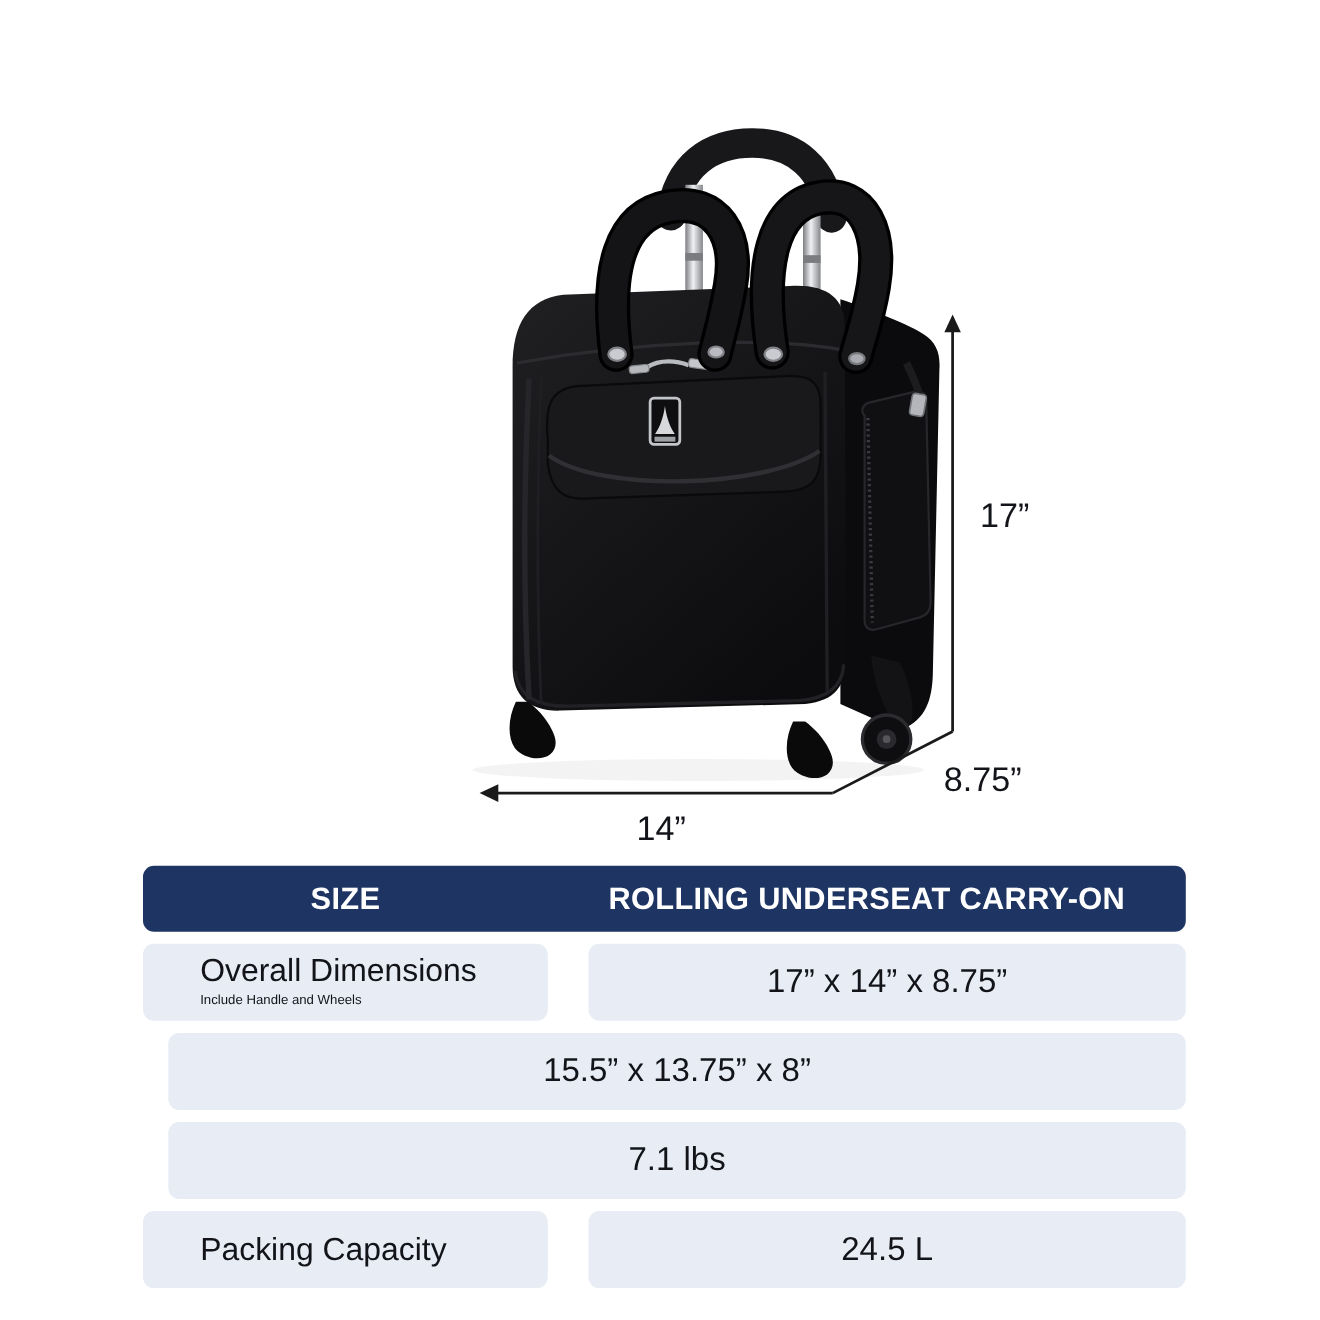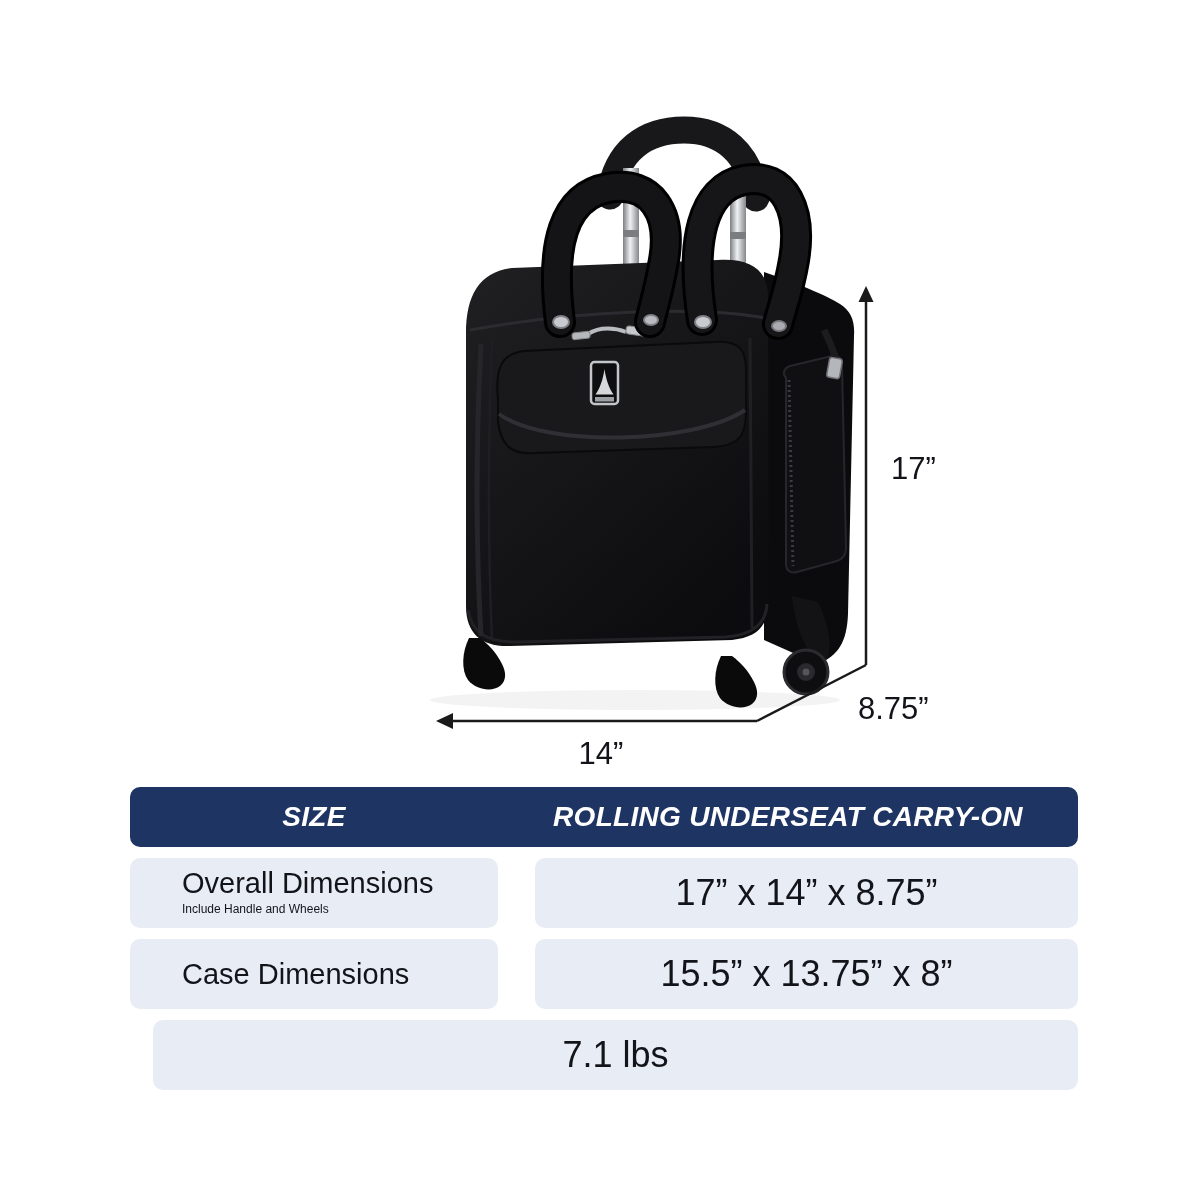--- a/index.html
+++ b/index.html
@@ -23,21 +23,20 @@
   .thead {
     display: flex;
     height: 60px;
     background: var(--header-bg, #1e3563);
     border-radius: 10px;
     margin-bottom: 11px;
     color: #ffffff;
     font-weight: bold;
     font-size: 28px;
     letter-spacing: 0.3px;
-    font-style: italic;
   }
   .th { display: flex; align-items: center; justify-content: center; }
   .th.left  { width: 368px; }
   .th.right { flex: 1; }
 
   .trow { display: flex; gap: 14px; height: 70px; margin-bottom: 11px; }
   .cell {
     background: var(--row-bg, #e8ecf5);
     border-radius: 10px;
     color: var(--ink, #121419);
@@ -48,21 +47,21 @@
     display: flex;
     flex-direction: column;
     justify-content: center;
     padding-left: 52px;
   }
   .cell.value-cell {
     flex: 1;
     display: flex;
     align-items: center;
     justify-content: center;
-    font-size: 36px;
+    font-size: 30px;
     margin-left: 23px;
   }
   .row-label { font-size: 29px; line-height: 31px; }
   .row-sublabel { font-size: 12px; line-height: 18px; margin-top: 1px; }
 
   .dim-text {
     font-family: "Liberation Sans", sans-serif;
     font-size: 31px;
     fill: var(--ink, #121419);
   }
@@ -179,25 +178,28 @@
 
     <div class="trow">
       <div class="cell label-cell">
         <div class="row-label">Overall Dimensions</div>
         <div class="row-sublabel">Include Handle and Wheels</div>
       </div>
       <div class="cell value-cell">17” x 14” x 8.75”</div>
     </div>
 
     <div class="trow">
+      <div class="cell value-cell">15.5” x 13.75” x 8”</div>
+    </div>
+
+    <div class="trow">
+      <div class="cell value-cell">7.1 lbs</div>
+    </div>
+
+    <div class="trow">
       <div class="cell label-cell">
-        <div class="row-label">Case Dimensions</div>
+        <div class="row-label">Packing Capacity</div>
       </div>
-      <div class="cell value-cell">15.5” x 13.75” x 8”</div>
-    </div>
-
-    <div class="trow">
-      <div class="cell value-cell">7.1 lbs</div>
-    </div>
-
+      <div class="cell value-cell">24.5 L</div>
+    </div>
   </div>
 
 </div>
 
 </body></html>

